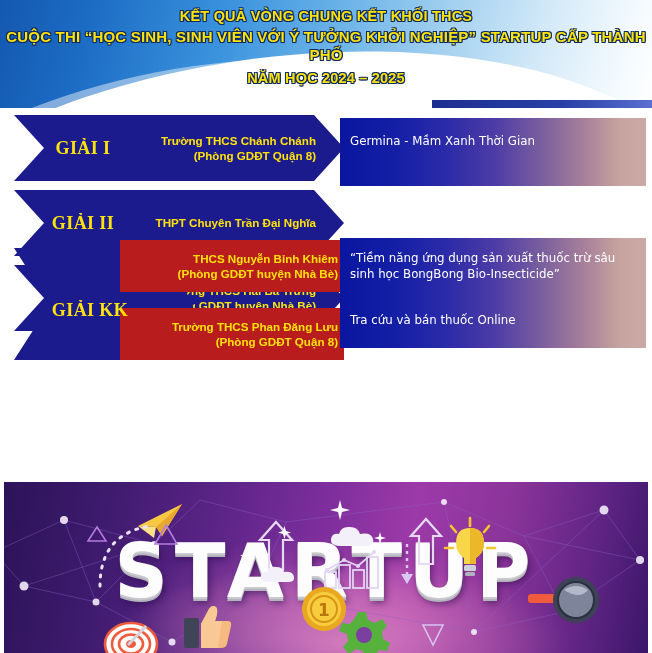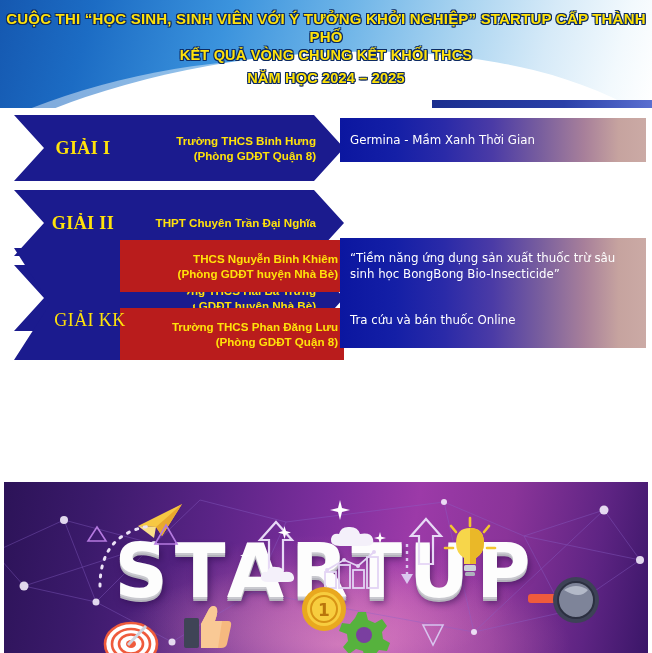--- a/index.html
+++ b/index.html
@@ -124,33 +124,33 @@
     text-align: right;
     padding-right: 4px;
     box-sizing: border-box;
   }
   .school span { display: block; white-space: nowrap; }
 
   
   .project {
     position: absolute;
     left: 340px; top: 3px;
-    width: 306px; height: 44px;
+    width: 306px; height: 68px;
     background: linear-gradient(90deg,
         #0b16a0 0%,
         #141fa6 18%,
         #2a2aa8 34%,
         #4b3ba6 50%,
         #7a5f9e 66%,
         #a8809a 80%,
         #c6a39f 91%,
         #cbaaa5 100%);
-    display: flex; align-items: center;
+    display: flex; 
     box-sizing: border-box;
-    padding: 0 10px;
+    padding: 15px 10px;
   }
   .project-text {
     color: #ffffff;
     font-size: 11.8px;
     line-height: 1.38;
     font-family: "DejaVu Sans", sans-serif;
   }
 
   
   .kk {
@@ -161,26 +161,26 @@
   .kk-chevron {
     position: absolute;
     left: 14px; top: 8px;
     width: 180px; height: 112px;
     background: #1b1b8e;
     clip-path: polygon(0 0, 140px 0, 180px 50%, 140px 100%, 0 100%, 36px 50%);
     z-index: 1;
   }
   .kk-label {
     position: absolute;
-    left: 30px; top: 24px;
+    left: 30px; top: 14px;
     width: 120px; height: 112px;
     display: flex; align-items: center; justify-content: center;
     color: #ffe20a;
     font-family: "Liberation Serif", serif;
-    font-weight: normal;
+    font-weight: bold;
     font-size: 18px;
     z-index: 3;
     letter-spacing: 0.4px;
   }
   .kk-sub {
     position: absolute;
     left: 120px;
     width: 224px; height: 52px;
     background: #b91c1c;
     z-index: 2;
@@ -261,33 +261,33 @@
   .bicon { position: absolute; z-index: 5; }
 </style>
 </head>
 <body>
 
 <div class="header">
   <div class="hdr-swoosh-2"></div>
   <div class="hdr-swoosh"></div>
   <div class="hdr-strip"></div>
   <div class="hdr-text">
+    <span class="hdr-line l1">KẾT QUẢ VÒNG CHUNG KẾT KHỐI THCS</span>
     <span class="hdr-line l2">CUỘC THI “HỌC SINH, SINH VIÊN VỚI Ý TƯỞNG KHỞI NGHIỆP” STARTUP CẤP THÀNH PHỐ</span>
-    <span class="hdr-line l1">KẾT QUẢ VÒNG CHUNG KẾT KHỐI THCS</span>
     <span class="hdr-line l3">NĂM HỌC 2024 – 2025</span>
   </div>
 </div>
 
 <div class="awards">
 
   <div class="row r1">
     <div class="prize-band"></div>
     <div class="prize-label">GIẢI I</div>
     <div class="school">
-      <span>Trường THCS Bỉnh Hưng</span>
+      <span>Trường THCS Chánh Chánh</span>
       <span>(Phòng GDĐT Quận 8)</span>
     </div>
     <div class="project">
       <div class="project-text">Germina - Mầm Xanh Thời Gian</div>
     </div>
   </div>
 
   <div class="row r2">
     <div class="prize-band"></div>
     <div class="prize-label">GIẢI II</div>

